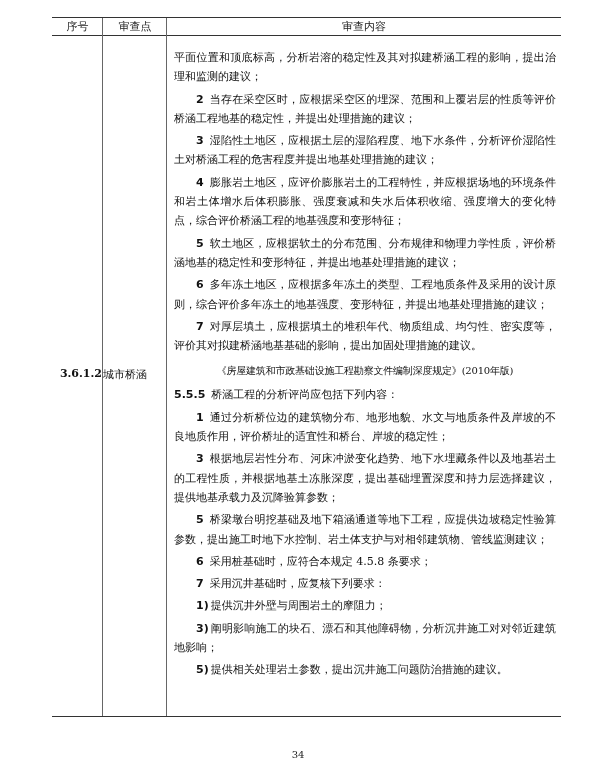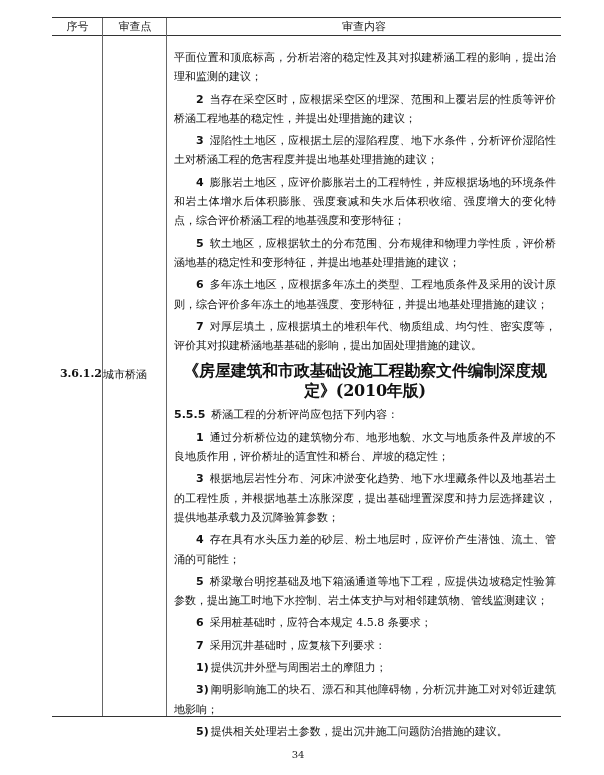--- a/index.html
+++ b/index.html
@@ -38,21 +38,21 @@
     }
     .content {
       position: absolute; left: 119px; top: 27px; width: 388px;
       font-size: 11px; line-height: 19.3px; text-align: justify;
     }
     .content p { margin: 3px; }
     .ind { text-indent: 22px; }
     .ind2 { padding-left: 22px; }
     .num { font-weight: bold; font-family: "DejaVu Sans", sans-serif; margin-right: 6px; }
     .heading {
-      font-weight: bold; font-size: 16px; text-align: center;
+      font-weight: normal; font-size: 10px; text-align: center;
       margin: 6px 0 4px 0 !important; line-height: 20px; letter-spacing: -0.2px;
     }
     .sec { font-weight: bold; font-family: "DejaVu Sans", sans-serif; margin-right: 6px; }
     .page-no {
       position: absolute; left: 0; width: 596px; top: 749px;
       text-align: center; font-size: 10px; color: #222;
     }
   </style>
 </head>
 <body>
@@ -78,21 +78,20 @@
     <p class="ind"><span class="num">5</span><span>软土地区，应根据软土的分布范围、分布规律和物理力学性质，评价桥涵地基的稳定性和变形特征，并提出地基处理措施的建议；</span></p>
     <p class="ind"><span class="num">6</span><span>多年冻土地区，应根据多年冻土的类型、工程地质条件及采用的设计原则，综合评价多年冻土的地基强度、变形特征，并提出地基处理措施的建议；</span></p>
     <p class="ind"><span class="num">7</span><span>对厚层填土，应根据填土的堆积年代、物质组成、均匀性、密实度等，评价其对拟建桥涵地基基础的影响，提出加固处理措施的建议。</span></p>
 
     <p class="heading">《房屋建筑和市政基础设施工程勘察文件编制深度规定》(2010年版)</p>
 
     <p><span class="sec">5.5.5</span><span>桥涵工程的分析评尚应包括下列内容：</span></p>
 
     <p class="ind"><span class="num">1</span><span>通过分析桥位边的建筑物分布、地形地貌、水文与地质条件及岸坡的不良地质作用，评价桥址的适宜性和桥台、岸坡的稳定性；</span></p>
     <p class="ind"><span class="num">3</span><span>根据地层岩性分布、河床冲淤变化趋势、地下水埋藏条件以及地基岩土的工程性质，并根据地基土冻胀深度，提出基础埋置深度和持力层选择建议，提供地基承载力及沉降验算参数；</span></p>
-    <p class="ind"><span class="num">4</span><span>存在具有水头压力差的砂层、粉土地层时，应评价产生潜蚀、流土、管涌的可能性；</span></p>
     <p class="ind"><span class="num">5</span><span>桥梁墩台明挖基础及地下箱涵通道等地下工程，应提供边坡稳定性验算参数，提出施工时地下水控制、岩土体支护与对相邻建筑物、管线监测建议；</span></p>
     <p class="ind2"><span class="num">6</span><span>采用桩基础时，应符合本规定 4.5.8 条要求；</span></p>
     <p class="ind2"><span class="num">7</span><span>采用沉井基础时，应复核下列要求：</span></p>
 
     <p class="ind2"><span class="num" style="margin-right:2px">1)</span><span>提供沉井外壁与周围岩土的摩阻力；</span></p>
     <p class="ind"><span class="num" style="margin-right:2px">3)</span><span>阐明影响施工的块石、漂石和其他障碍物，分析沉井施工对对邻近建筑地影响；</span></p>
     <p class="ind2"><span class="num" style="margin-right:2px">5)</span><span>提供相关处理岩土参数，提出沉井施工问题防治措施的建议。</span></p>
   </div>
 </div>
 

